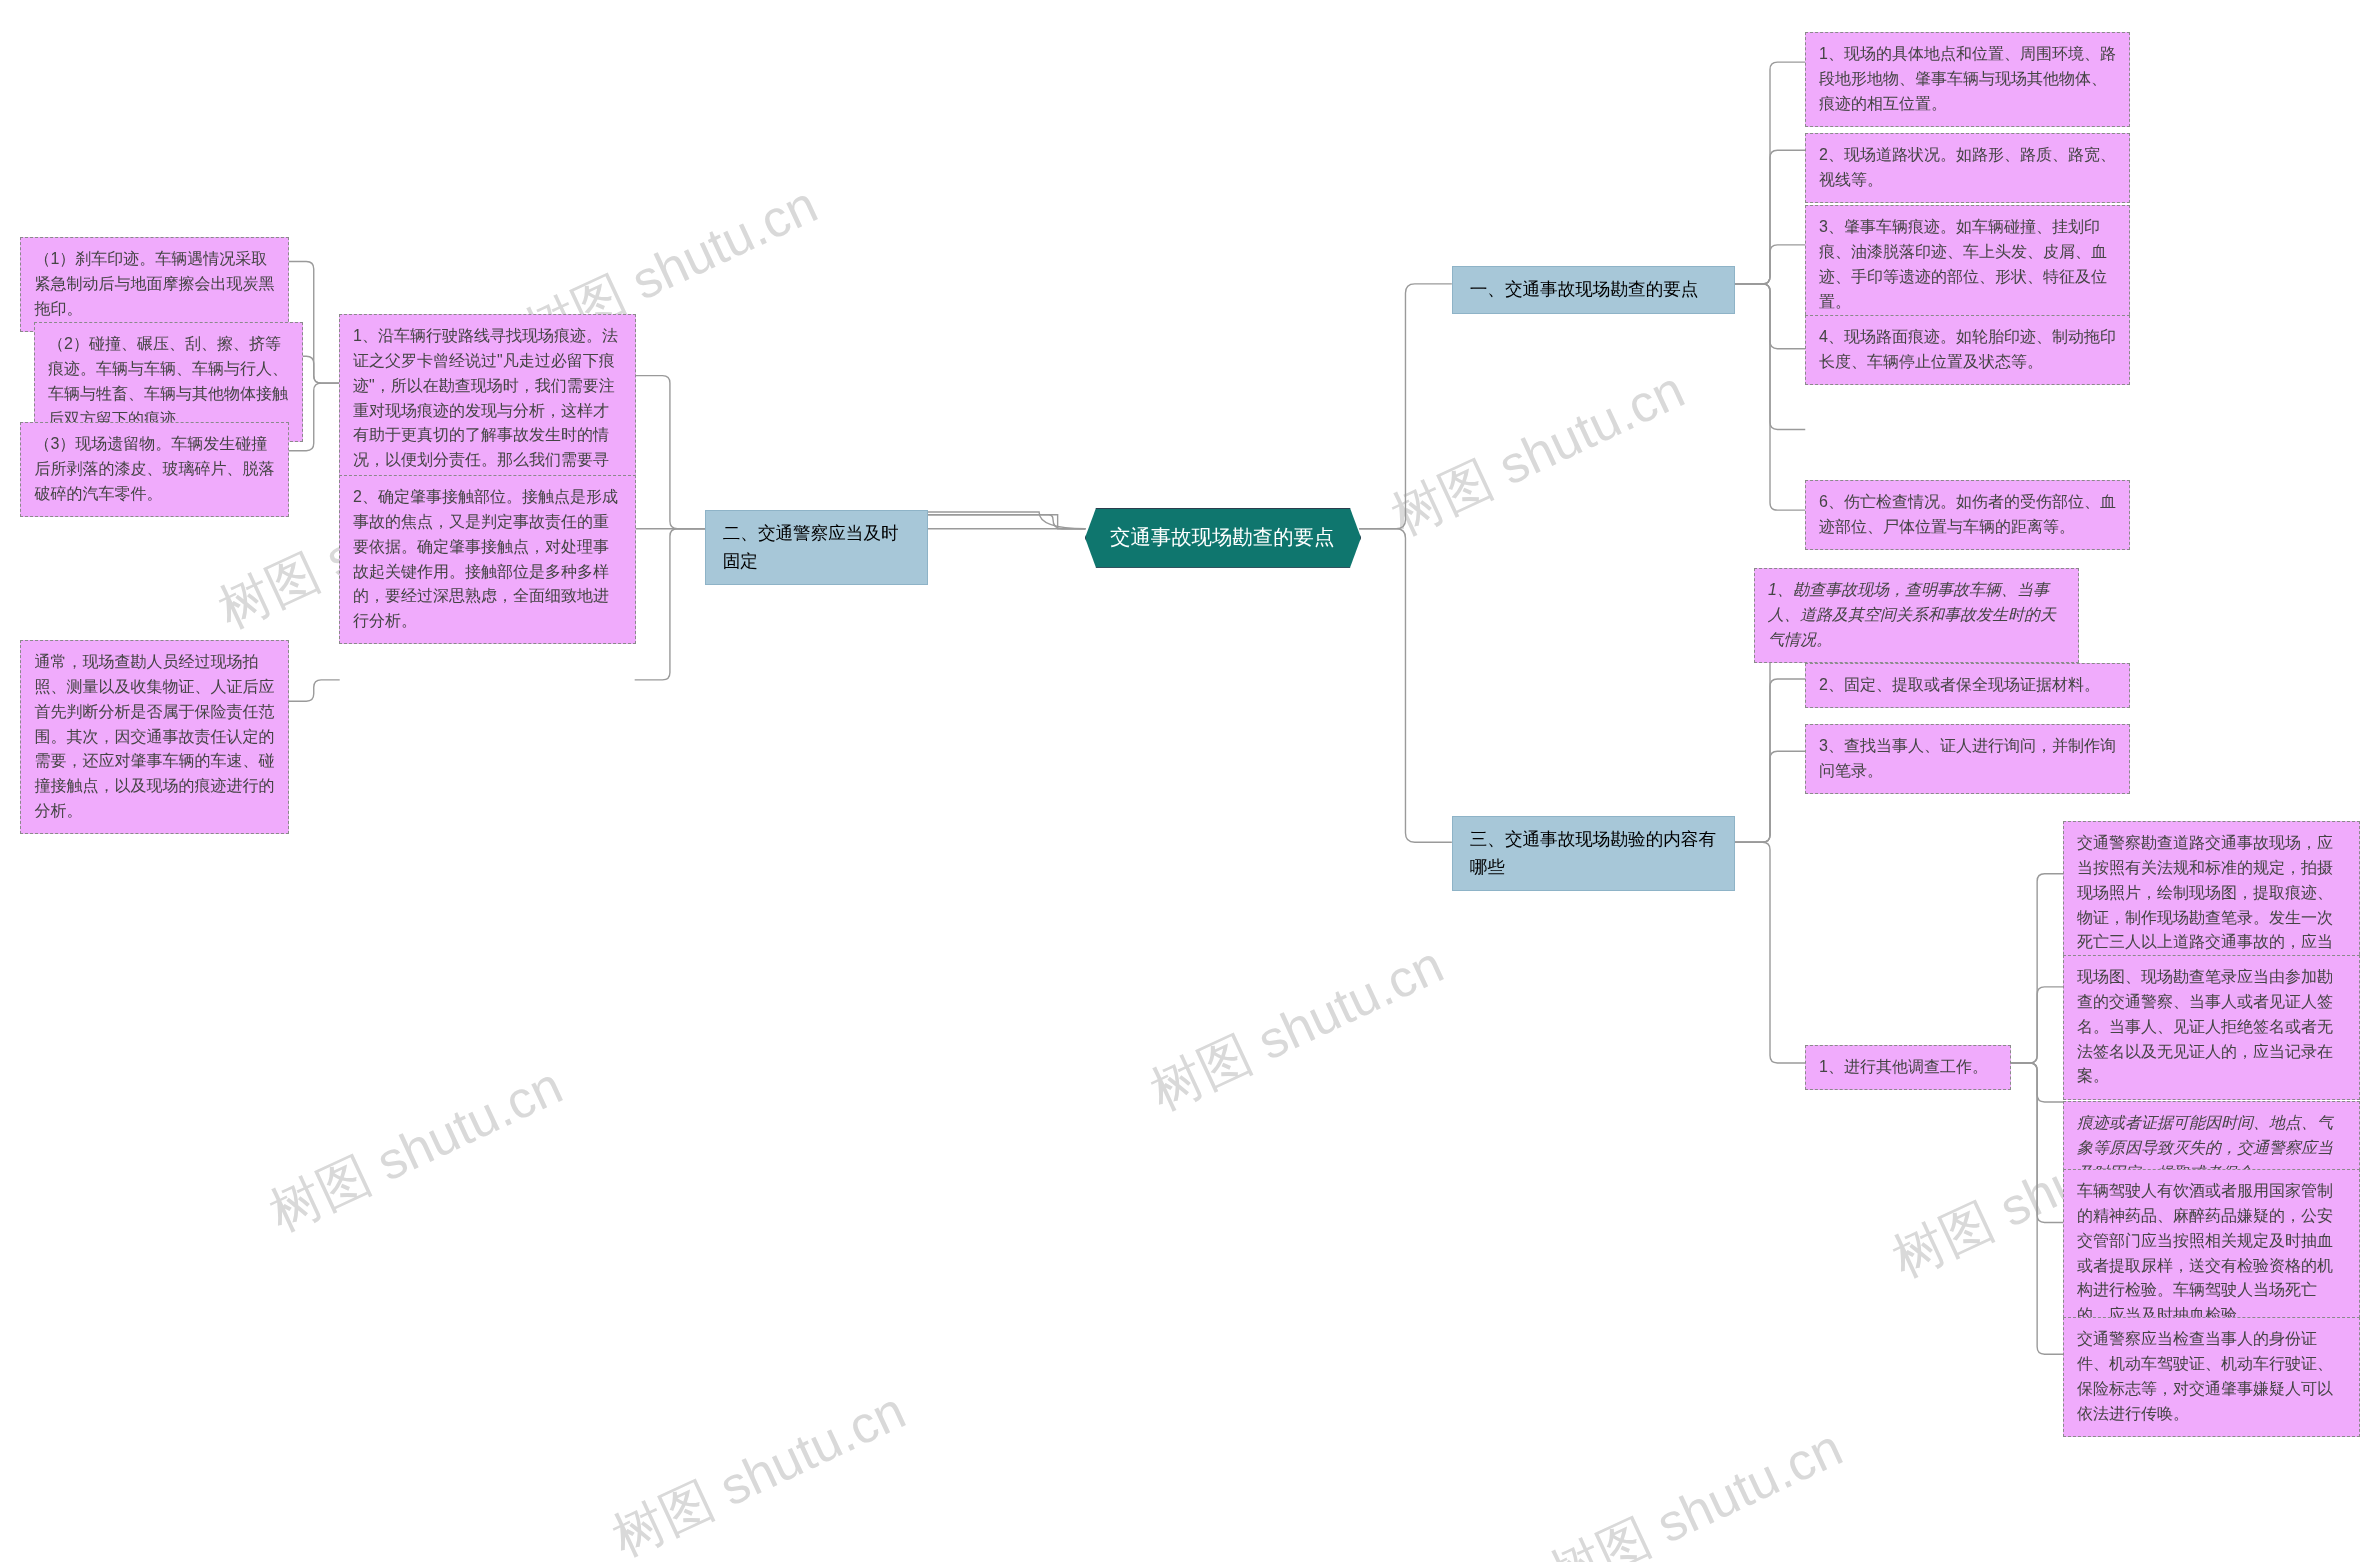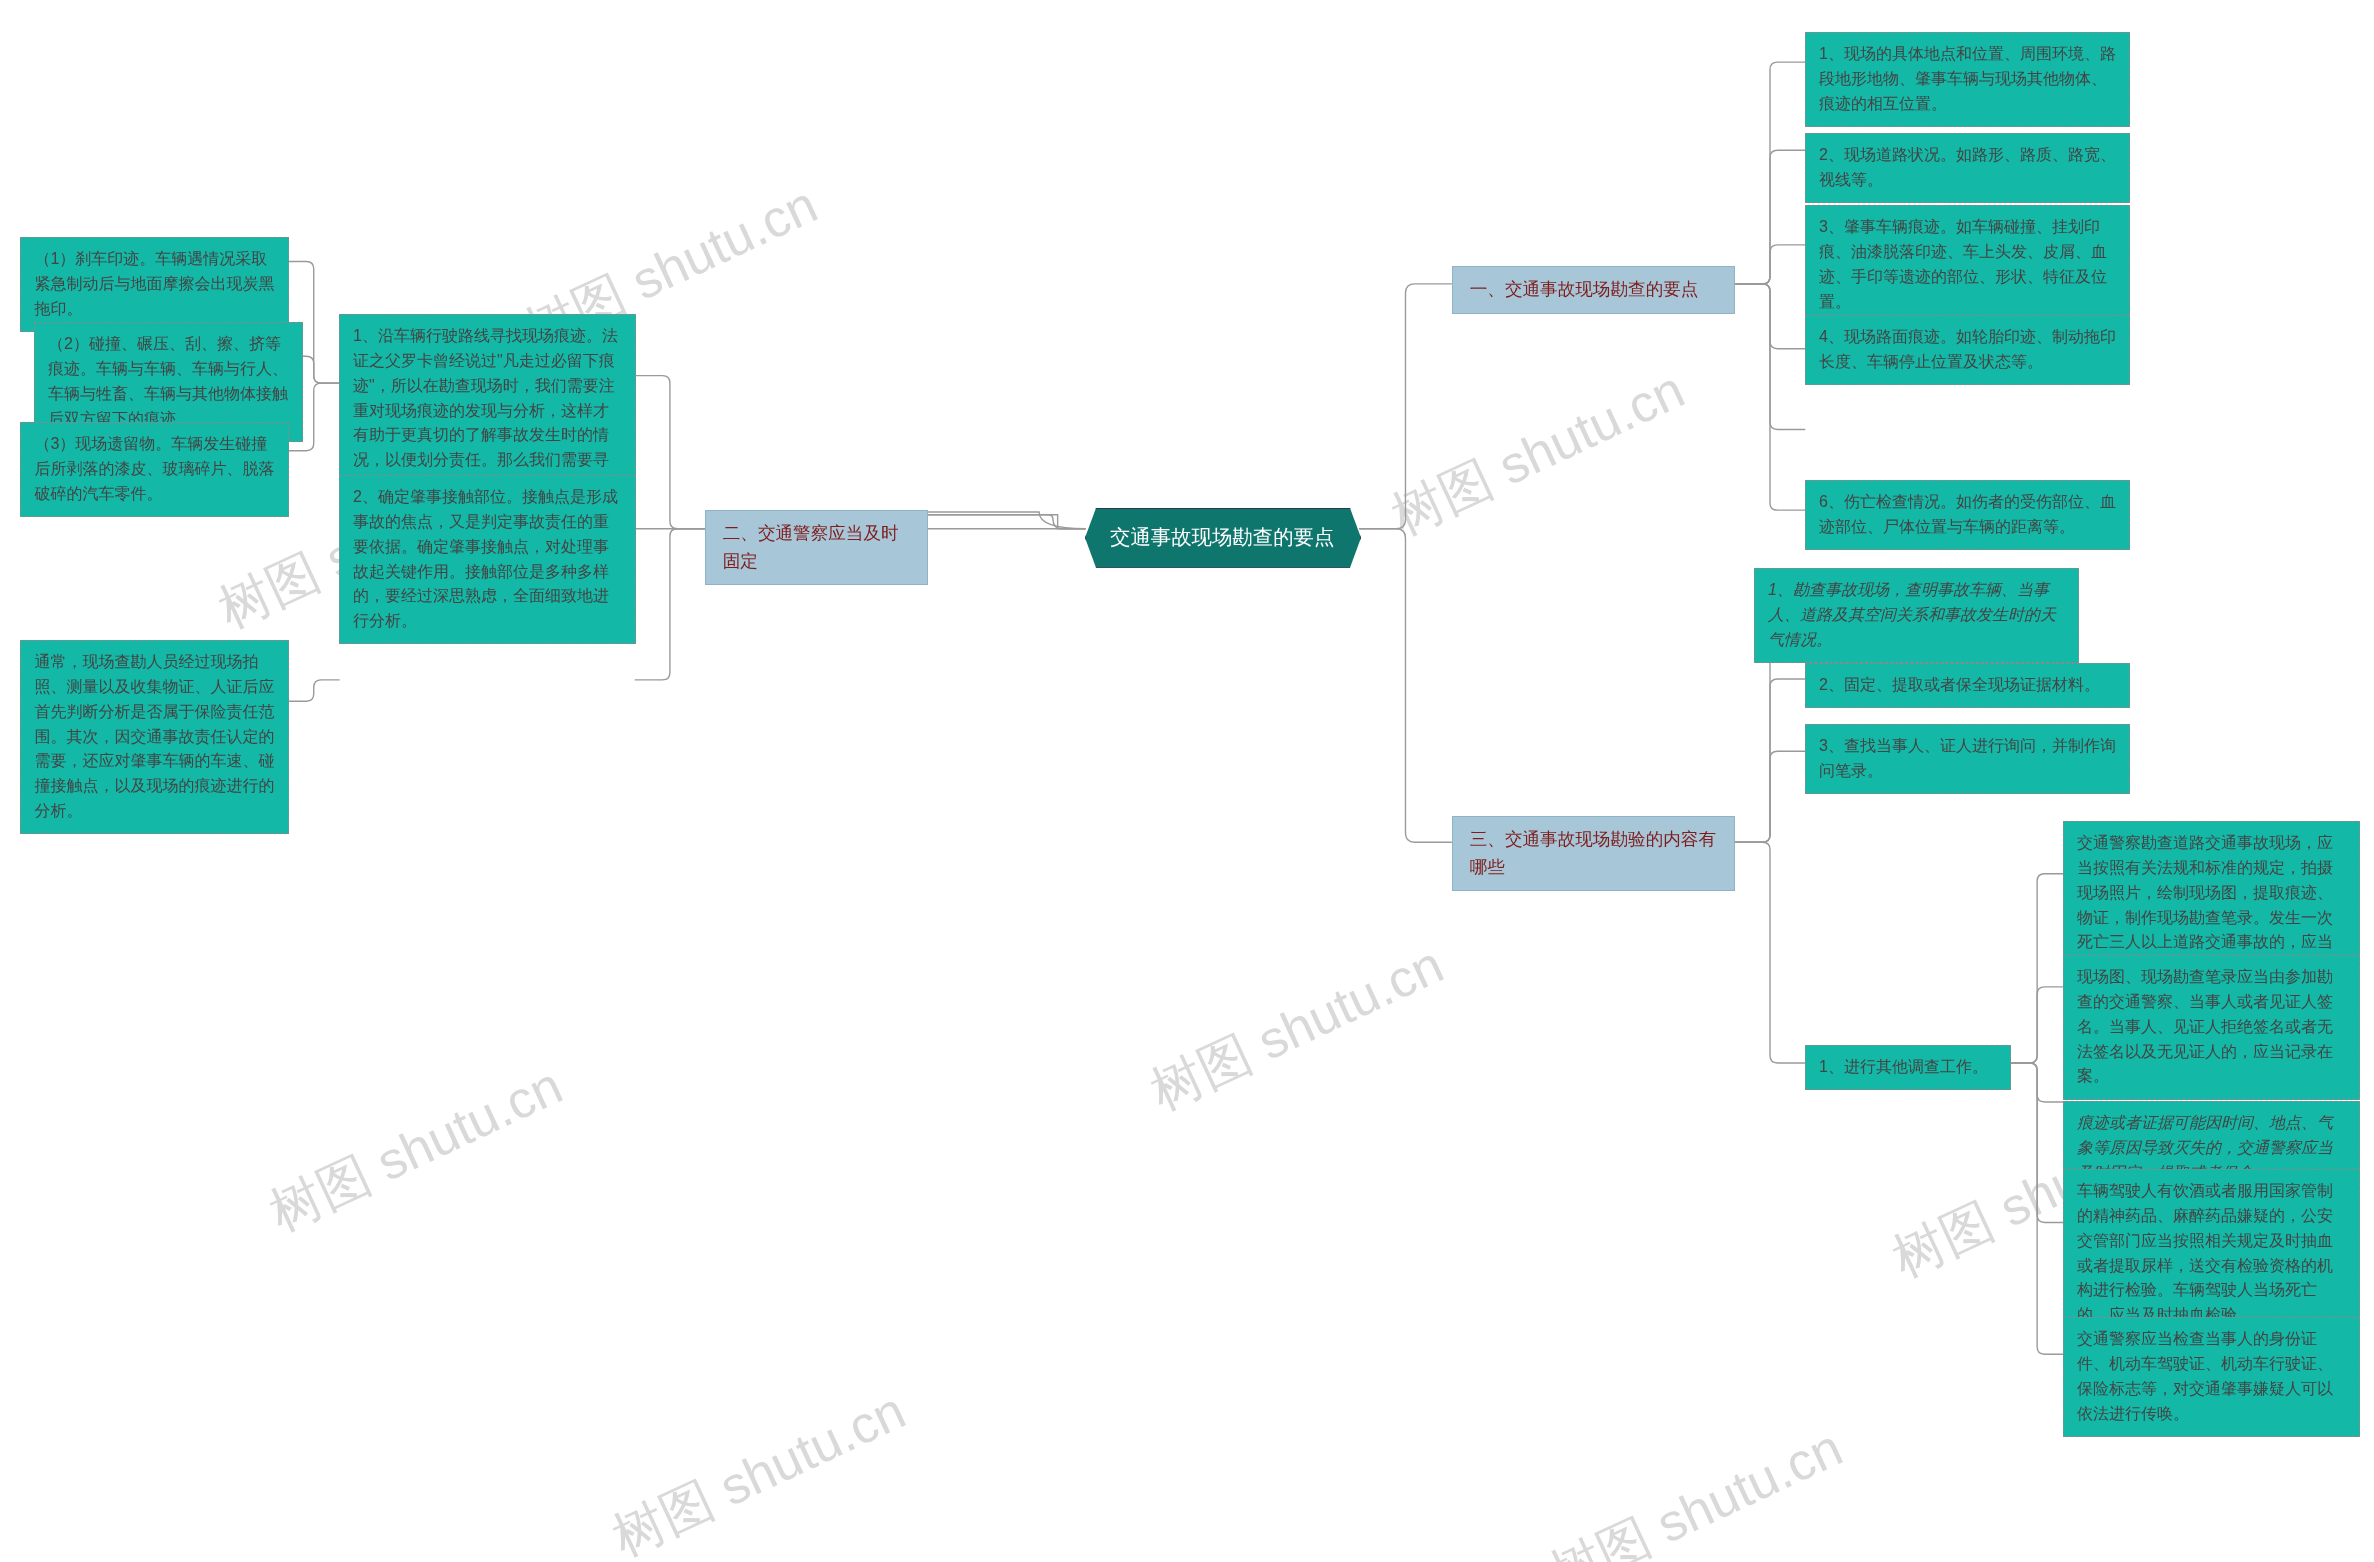--- a/index.html
+++ b/index.html
@@ -32,28 +32,28 @@
   .root {
     background: #0f766e;
     color: #fff;
     padding: 13px 24px;
     font-size: 20.4px;
     border: 0.9px solid #2a3d4e;
     clip-path: polygon(11px 0, calc(100% - 11px) 0, 100% 50%, calc(100% - 11px) 100%, 11px 100%, 0 50%);
   }
   .branch {
     background: #a7c7d8;
-    color: #7f1d1d;
+    color: #000000;
     padding: 9.3px 16.7px;
     font-size: 17.6px;
     border: 0.9px solid #8eb3c7;
   }
   .leaf {
     border: 1.4px dashed #8a8a8a;
-    background: #14b8a6;
+    background: #f0abfc;
     padding: 9.3px 13px;
     font-size: 16px;
     color: #444;
   }
   .watermark {
     position: absolute;
     color: #d9d9d9;
     font-size: 52px;
     font-weight: 400;
     transform-origin: left bottom;

